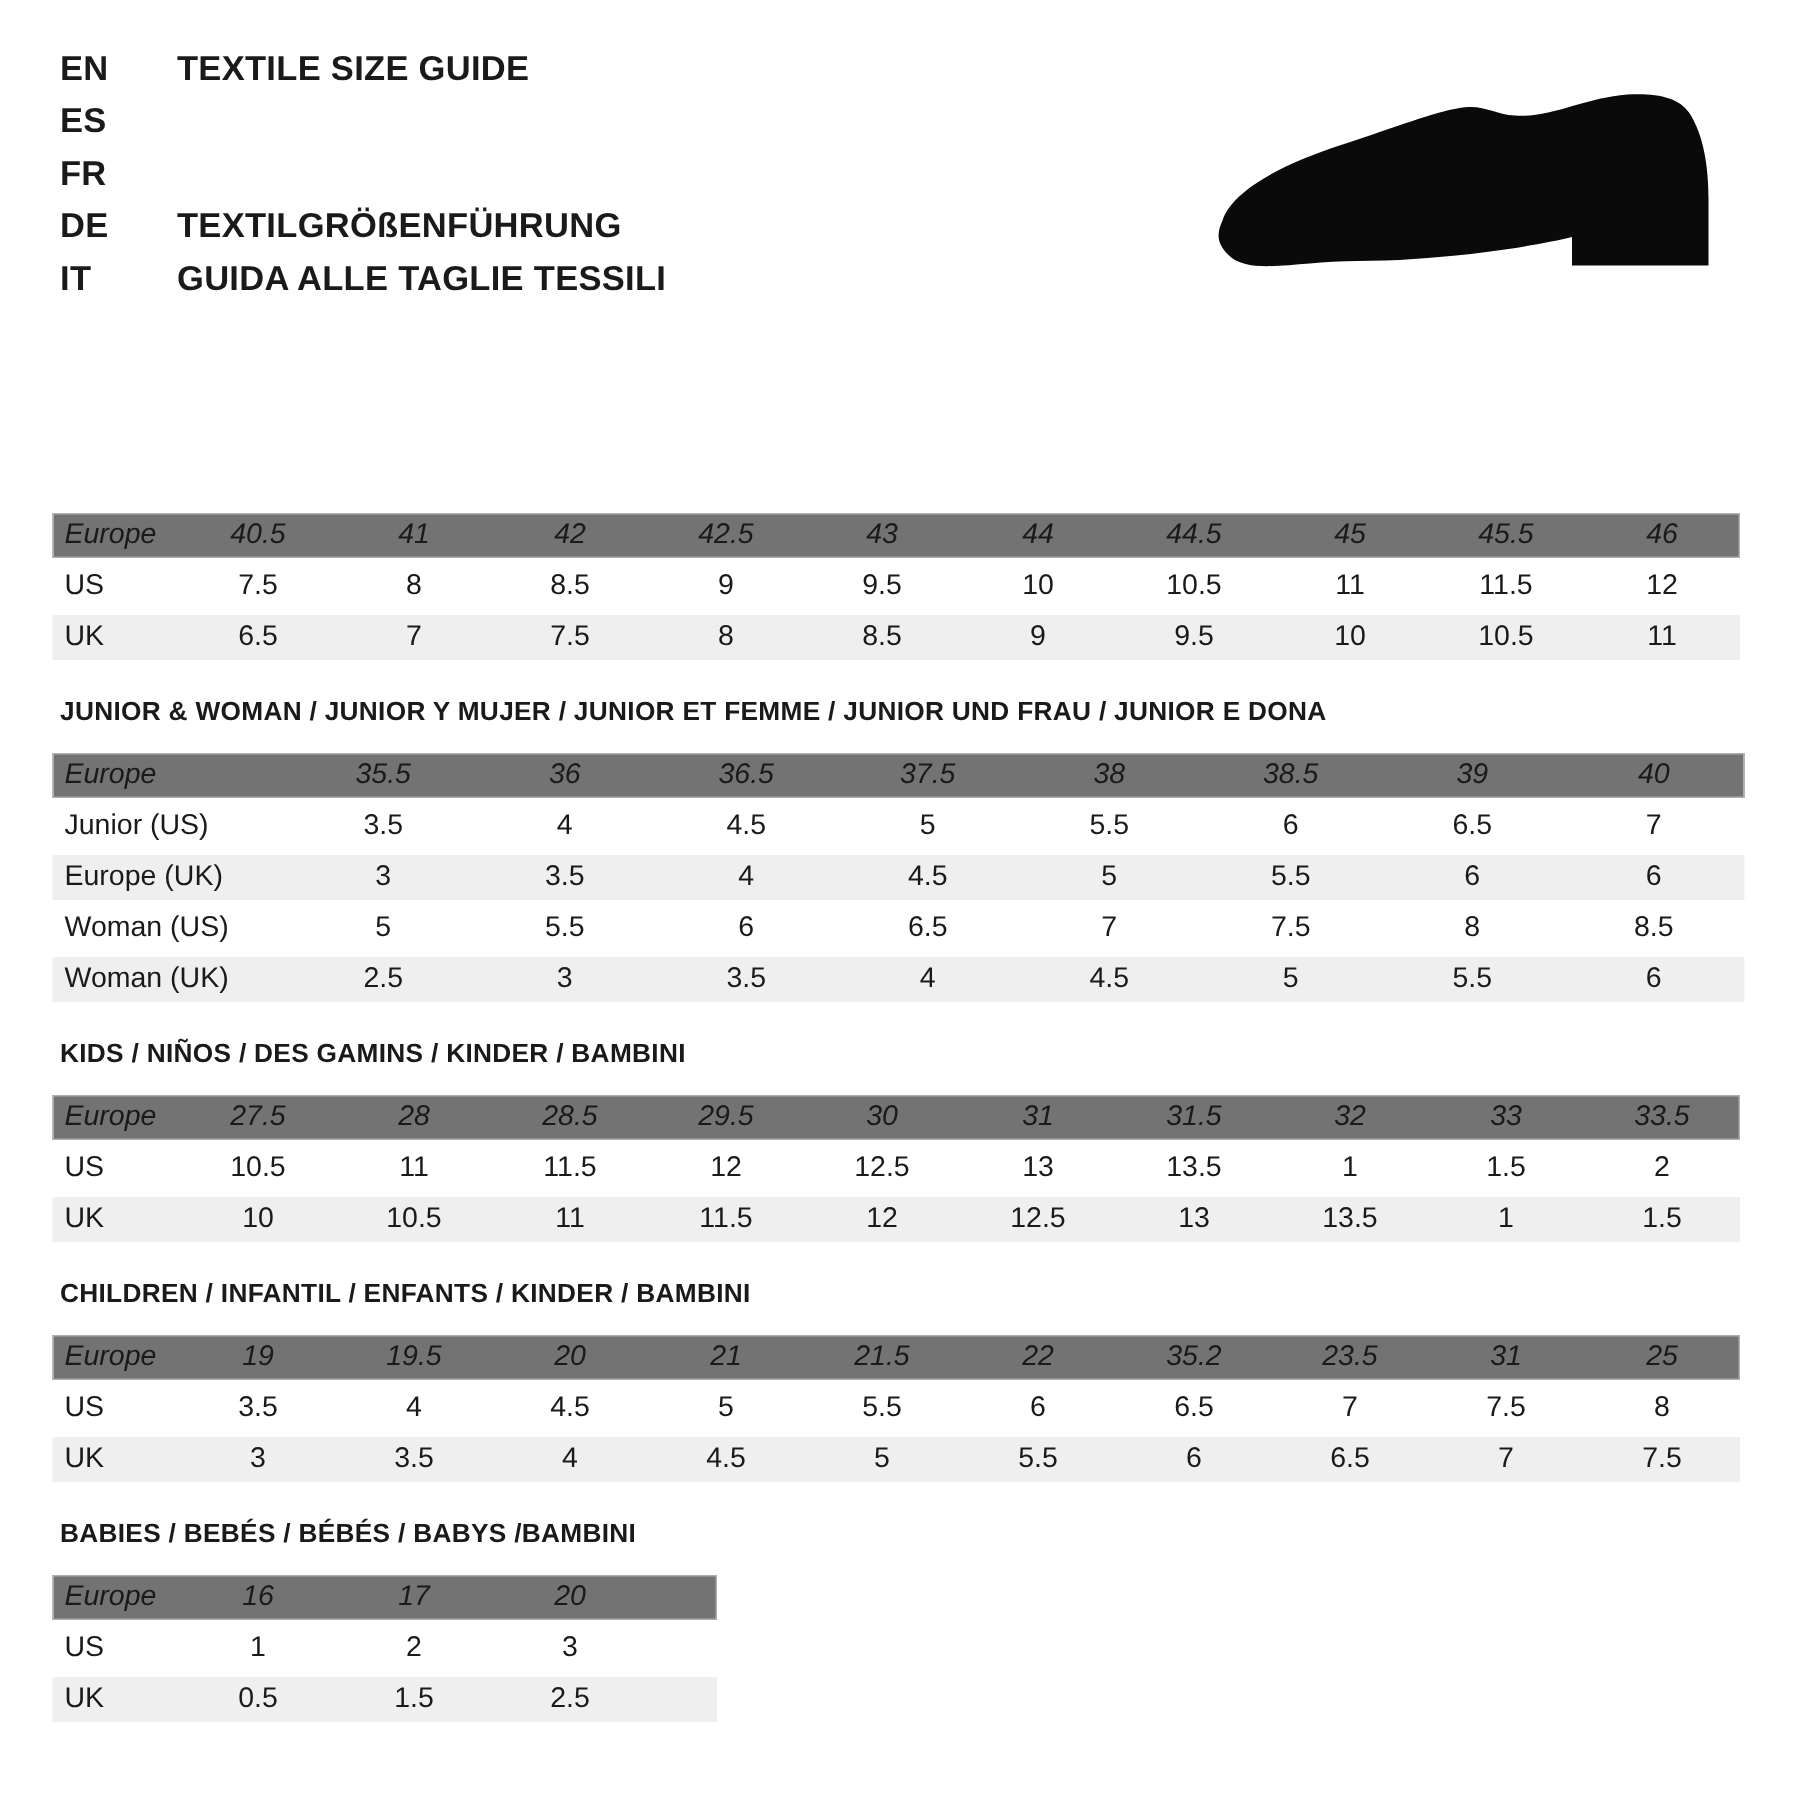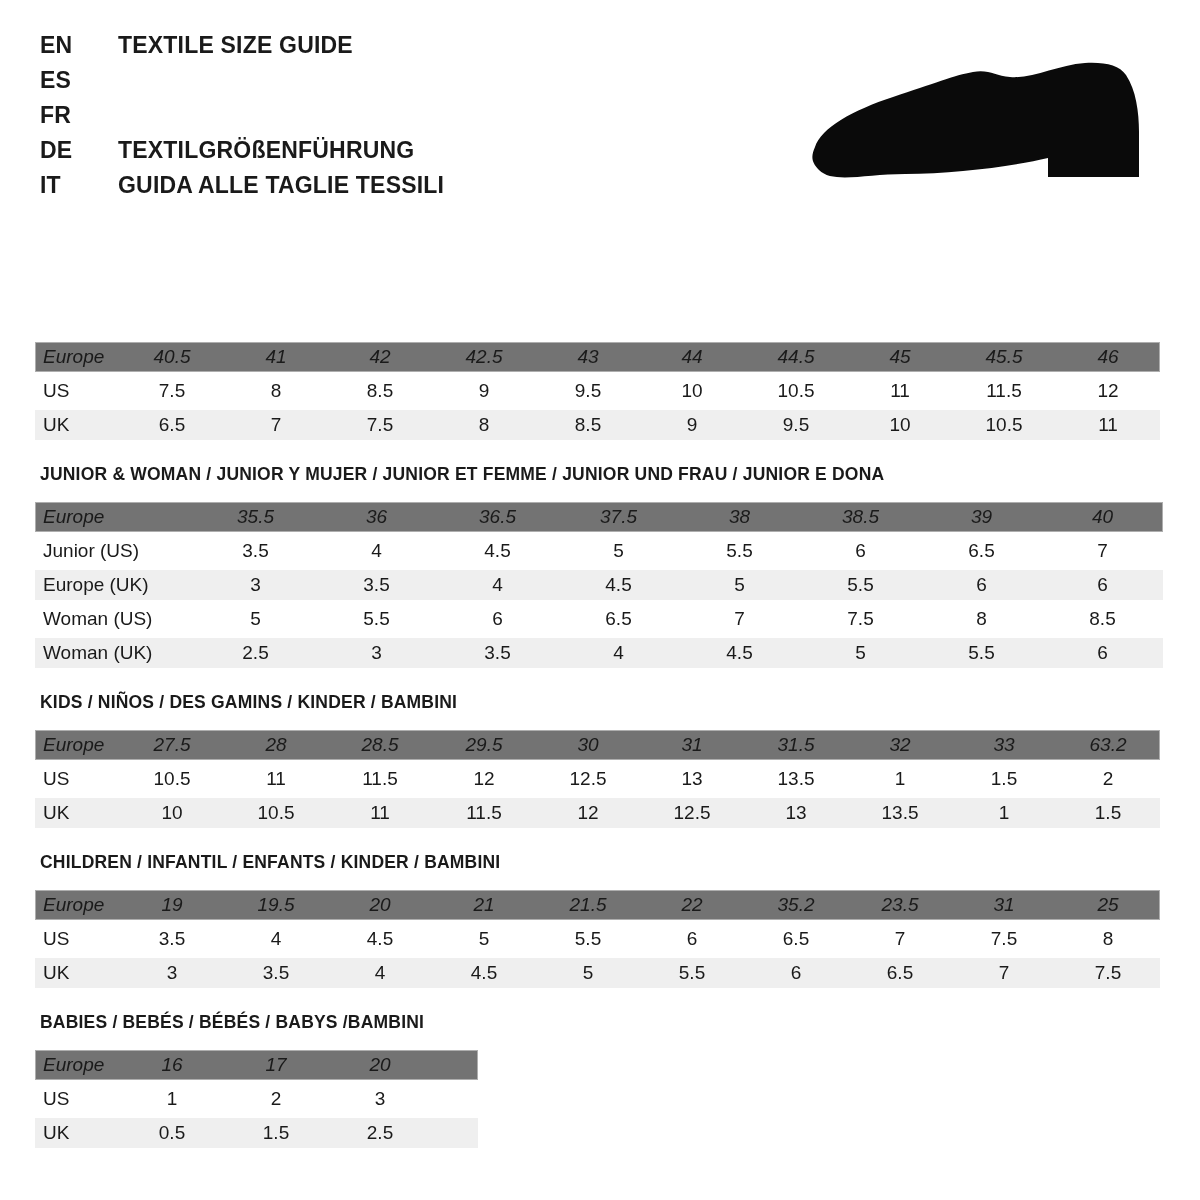--- a/index.html
+++ b/index.html
@@ -203,21 +203,21 @@
             <div class="cell label">Europe</div>
             <div class="cell">27.5</div>
             <div class="cell">28</div>
             <div class="cell">28.5</div>
             <div class="cell">29.5</div>
             <div class="cell">30</div>
             <div class="cell">31</div>
             <div class="cell">31.5</div>
             <div class="cell">32</div>
             <div class="cell">33</div>
-            <div class="cell">63.2</div>
+            <div class="cell">33.5</div>
           </div>
           <div class="row">
             <div class="cell label">US</div>
             <div class="cell">10.5</div>
             <div class="cell">11</div>
             <div class="cell">11.5</div>
             <div class="cell">12</div>
             <div class="cell">12.5</div>
             <div class="cell">13</div>
             <div class="cell">13.5</div>

